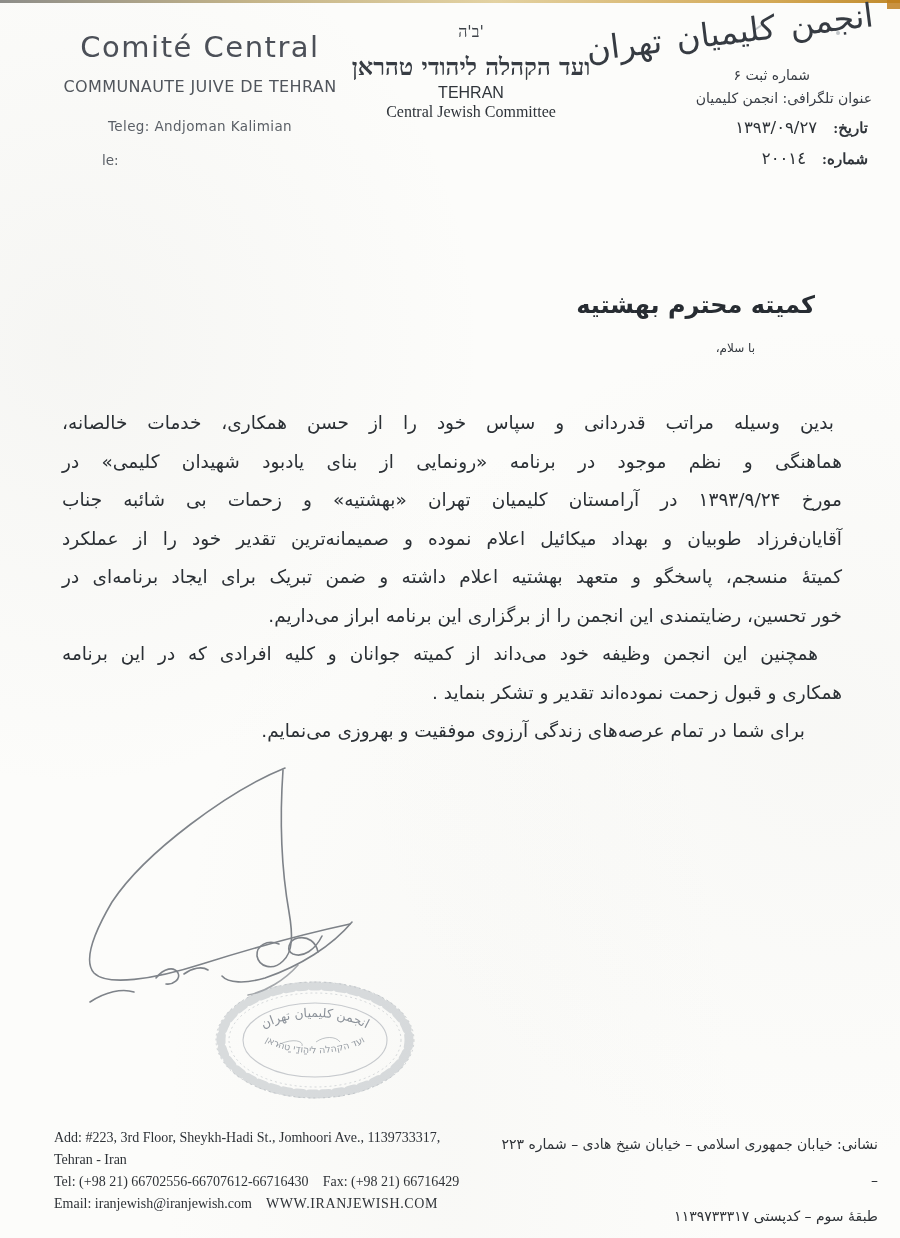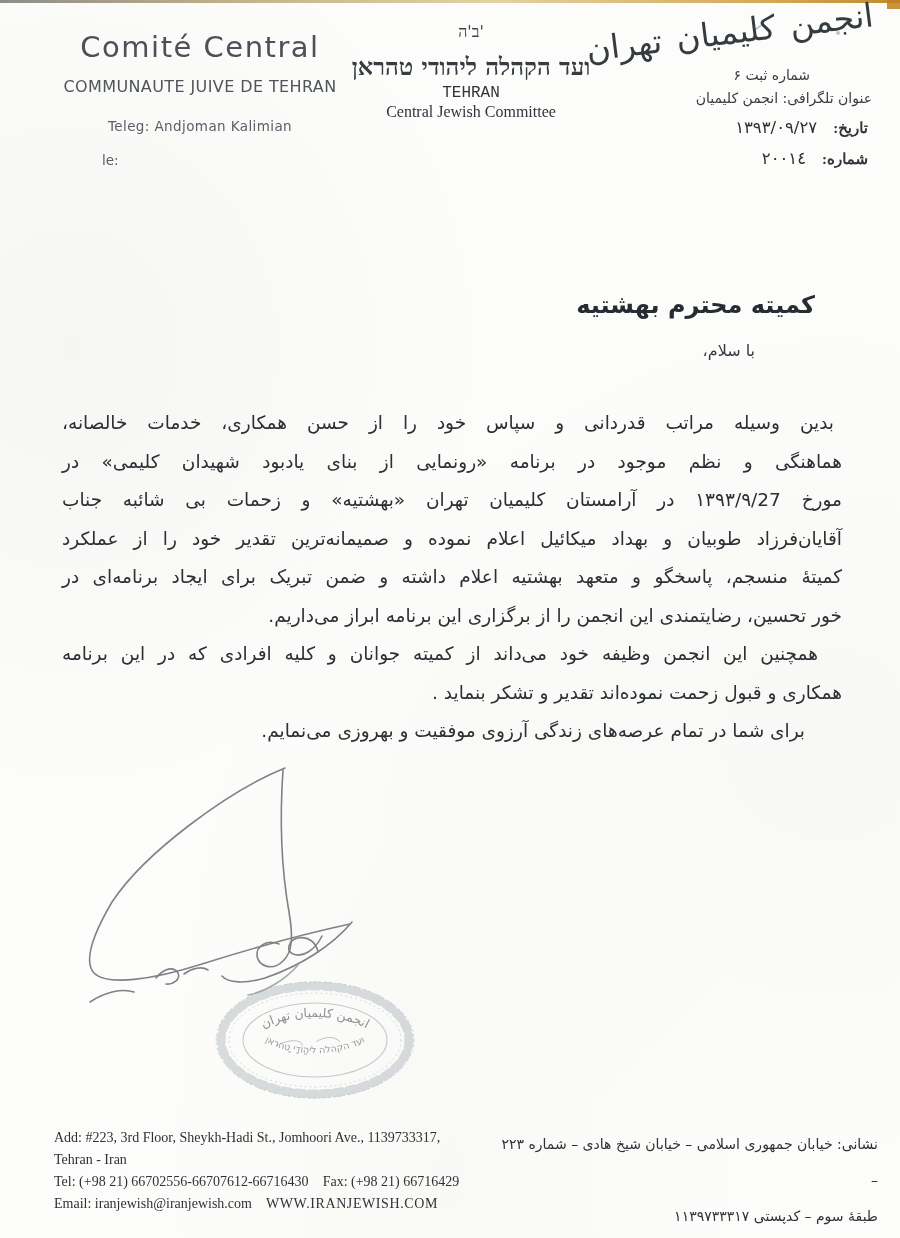--- a/index.html
+++ b/index.html
@@ -25,36 +25,36 @@
   .fr-dela{font-size:17px;font-weight:700;letter-spacing:2px;margin-top:13px;color:#4c5058;}
   .fr-org{font-size:16px;letter-spacing:.4px;margin-top:13px;color:#50555c;}
   .fr-teleg{font-size:13.5px;letter-spacing:.4px;margin-top:22px;color:#5a5f66;}
   .fr-le{font-size:13.5px;text-align:left;padding-left:50px;margin-top:18px;color:#5a5f66;}
 
   
   .hdr-center{left:338px;top:22px;width:266px;text-align:center;}
   .heb-abbr{font-family:"DejaVu Serif",serif;font-size:16px;color:#3c4147;}
   .bismillah{font-size:15px;margin-top:9px;color:#43484e;}
   .heb-name{font-family:"DejaVu Serif",serif;font-size:24px;font-weight:600;margin-top:11px;color:#373c43;white-space:nowrap;}
-  .en-city{font-family:Liberation Mono, monospace;font-size:16px;margin-top:3px;color:#2f343a;}
+  .en-city{font-family:Liberation Sans, sans-serif;font-size:16px;margin-top:3px;color:#2f343a;}
   .en-org{font-family:"Liberation Serif",serif;font-size:16px;margin-top:1px;color:#2f343a;}
 
   
   .hdr-right{right:26px;top:12px;width:276px;direction:rtl;}
   .calli{font-size:33px;color:#363b42;text-align:center;transform:rotate(-7deg);
          transform-origin:center;white-space:nowrap;word-spacing:4px;}
   .reg{font-size:14px;margin-top:16px;text-align:right;padding-right:64px;color:#383d44;}
   .teleg-fa{font-size:14px;margin-top:7px;text-align:right;padding-right:2px;color:#383d44;}
   .meta-row{display:flex;direction:rtl;align-items:baseline;gap:16px;margin-top:12px;padding-right:6px;}
   .meta-label{font-size:15px;font-weight:700;color:#30353b;font-family:Liberation Serif, serif;}
   .meta-value{font-size:16.5px;color:#2c3136;letter-spacing:1px;}
 
   
   .recipient{right:85px;top:291px;direction:rtl;font-size:24px;font-weight:700;color:#272c32;}
-  .salutation{right:145px;top:341px;direction:rtl;font-size:16px;color:#33383e;}
+  .salutation{right:145px;top:341px;direction:rtl;font-size:12px;color:#33383e;}
   .body-block{left:62px;right:58px;top:404px;direction:rtl;font-size:18.5px;line-height:38.5px;color:#2b3035;}
   .bline{text-align:right;}
   .bline.j{text-align:justify;text-align-last:justify;}
   .p1-first{padding-right:8px;}
   .p2-first{padding-right:24px;}
   .p3-first{padding-right:37px;}
 
   .signoff{right:450px;top:840px;direction:rtl;font-size:18.5px;line-height:40px;color:#2e3339;text-align:right;white-space:nowrap;}
   .signoff .s1{padding-left:86px;}
 
@@ -105,21 +105,21 @@
       <span class="meta-value">۲۰۰۱٤</span>
     </div>
   </div>
 
   <div class="abs recipient">کمیته محترم بهشتیه</div>
   <div class="abs salutation">با سلام،</div>
 
   <div class="abs body-block">
     <div class="bline j p1-first">بدین وسیله مراتب قدردانی و سپاس خود را از حسن همکاری، خدمات خالصانه،</div>
     <div class="bline j">هماهنگی و نظم موجود در برنامه «رونمایی از بنای یادبود شهیدان کلیمی» در</div>
-    <div class="bline j">مورخ ۱۳۹۳/۹/27 در آرامستان کلیمیان تهران «بهشتیه» و زحمات بی شائبه جناب</div>
+    <div class="bline j">مورخ ۱۳۹۳/۹/۲۴ در آرامستان کلیمیان تهران «بهشتیه» و زحمات بی شائبه جناب</div>
     <div class="bline j">آقایان‌فرزاد طوبیان و بهداد میکائیل اعلام نموده و صمیمانه‌ترین تقدیر خود را از عملکرد</div>
     <div class="bline j">کمیتهٔ منسجم، پاسخگو و متعهد بهشتیه اعلام داشته و ضمن تبریک برای ایجاد برنامه‌ای در</div>
     <div class="bline">خور تحسین، رضایتمندی این انجمن را از برگزاری این برنامه ابراز می‌داریم.</div>
     <div class="bline j p2-first">همچنین این انجمن وظیفه خود می‌داند از کمیته جوانان و کلیه افرادی که در این برنامه</div>
     <div class="bline">همکاری و قبول زحمت نموده‌اند تقدیر و تشکر بنماید .</div>
     <div class="bline p3-first">برای شما در تمام عرصه‌های زندگی آرزوی موفقیت و بهروزی می‌نمایم.</div>
   </div>
 
 
   <svg class="abs overlay" style="left:60px;top:740px;" width="380" height="285" viewBox="0 0 380 285">

